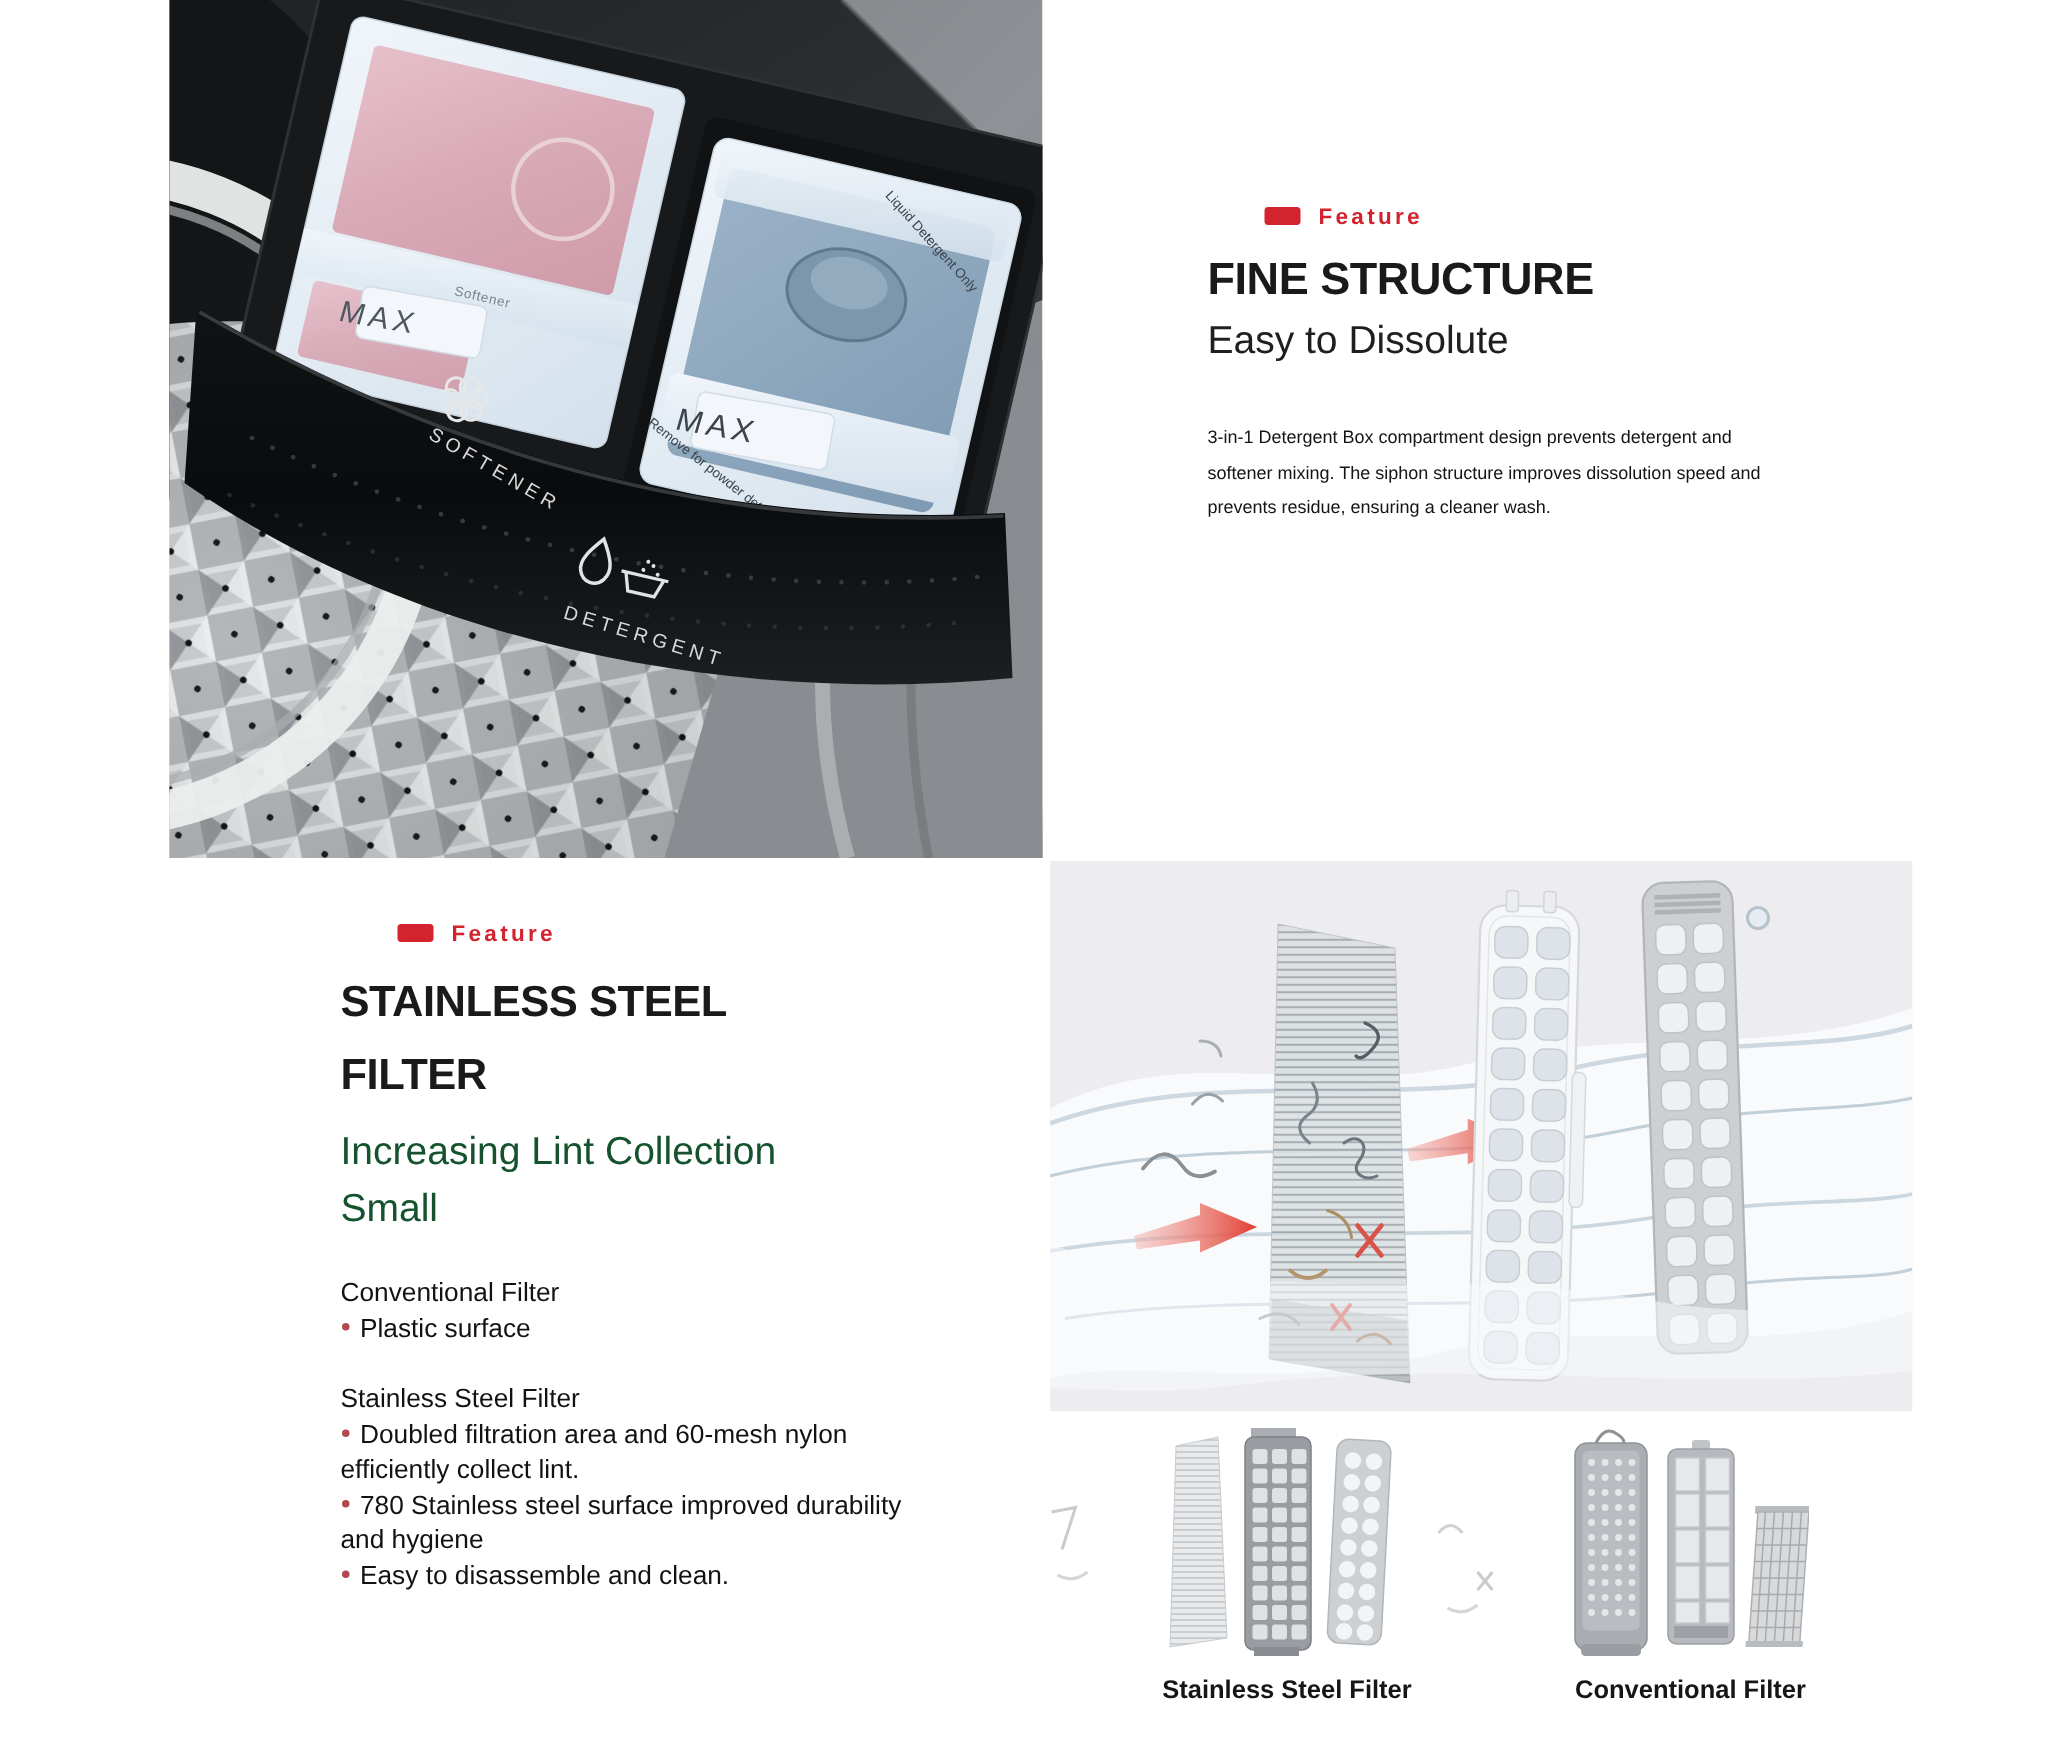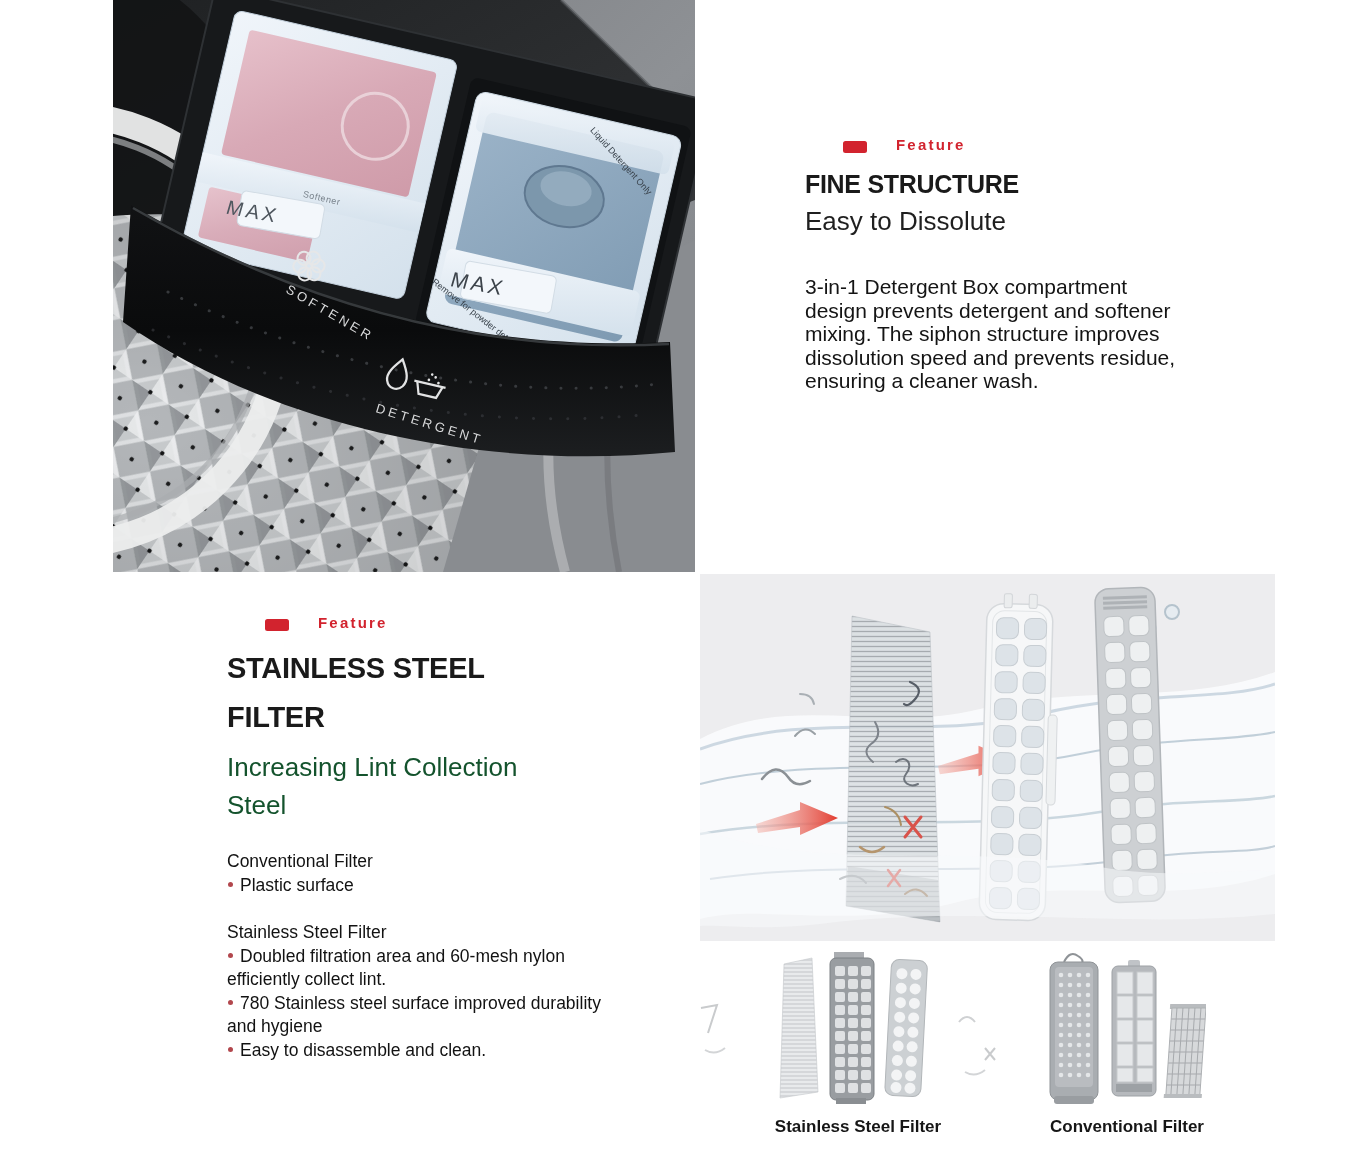--- a/index.html
+++ b/index.html
@@ -1,24 +1,24 @@
 <!DOCTYPE html>
 <html><head>
 <meta charset="utf-8">
 <style>
   html,body{margin:0;padding:0;background:#ffffff;}
   body{font-family:"Liberation Sans",sans-serif;color:#141414;}
   .page{position:relative;width:1366px;height:1163px;background:#ffffff;overflow:hidden;}
   .abs{position:absolute;}
-  .badge{display:flex;align-items:flex-end;gap:29px;height:18px;padding-left:38px;}
+  .badge{display:flex;align-items:center;gap:12px;height:18px;padding-left:38px;}
   .chip{width:24px;height:12px;border-radius:2.5px;background:#d2232e;}
   .btxt{color:#d2232e;font-size:15px;font-weight:bold;letter-spacing:2.2px;}
-  .t1{font-size:25px;font-weight:bold;color:#1a1a1a;letter-spacing:-0.3px;margin-top:17px;}
+  .t1{font-size:30px;font-weight:bold;color:#1a1a1a;letter-spacing:-0.3px;margin-top:17px;}
   .s1{font-size:26px;color:#1f1f1f;margin-top:7px;}
-  .body1{font-size:21px;line-height:23.5px;margin-top:38px;width:378px;color:#141414;}
+  .body1{font-size:12px;line-height:23.5px;margin-top:38px;width:378px;color:#141414;}
   .t2{font-size:29px;font-weight:bold;line-height:49px;color:#1a1a1a;letter-spacing:-0.3px;margin-top:13px;}
   .s2{font-size:26px;line-height:38px;color:#14532d;margin-top:6px;}
   .lists{margin-top:26px;font-size:17.5px;line-height:23.5px;color:#121212;width:385px;}
   .grp2{margin-top:24px;}
   .dot{display:inline-block;width:5px;height:5px;border-radius:50%;background:#b2474d;margin:0 7px 3px 1px;vertical-align:middle;}
   .cap{position:absolute;font-size:17px;font-weight:bold;color:#161616;text-align:center;width:180px;}
   svg text{font-family:"Liberation Sans",sans-serif;}
 </style>
 </head>
 <body>
@@ -171,21 +171,21 @@
     <div class="badge">
       <span class="chip"></span>
       <span class="btxt">Feature</span>
     </div>
     <div class="t2">
       <span style="display:block">STAINLESS STEEL</span>
       <span style="display:block">FILTER</span>
     </div>
     <div class="s2">
       <span style="display:block">Increasing Lint Collection</span>
-      <span style="display:block">Steel</span>
+      <span style="display:block">Small</span>
     </div>
     <div class="lists">
       <div>
         <div>Conventional Filter</div>
         <div><span class="dot"></span><span>Plastic surface</span></div>
       </div>
       <div class="grp2">
         <div>Stainless Steel Filter</div>
         <div><span class="dot"></span><span>Doubled filtration area and 60-mesh nylon efficiently collect lint.</span></div>
         <div><span class="dot"></span><span>780 Stainless steel surface improved durability and hygiene</span></div>

